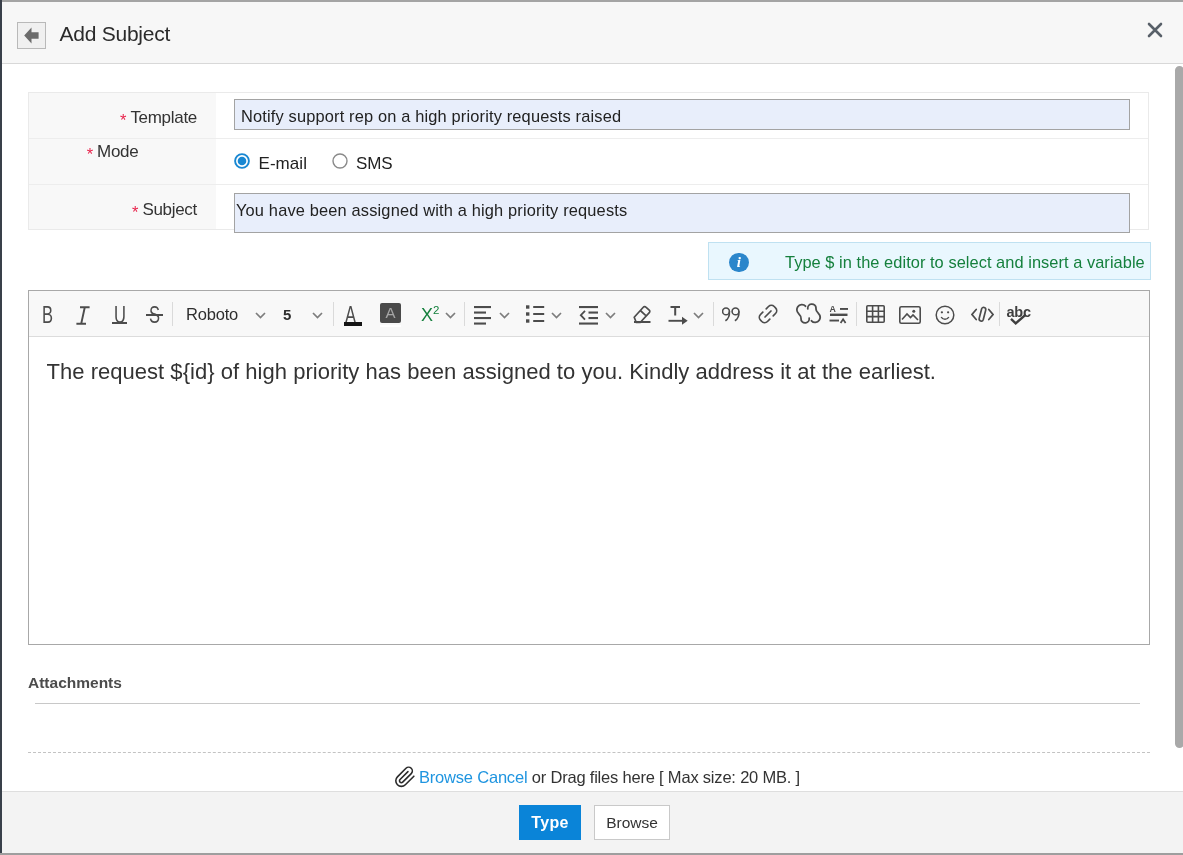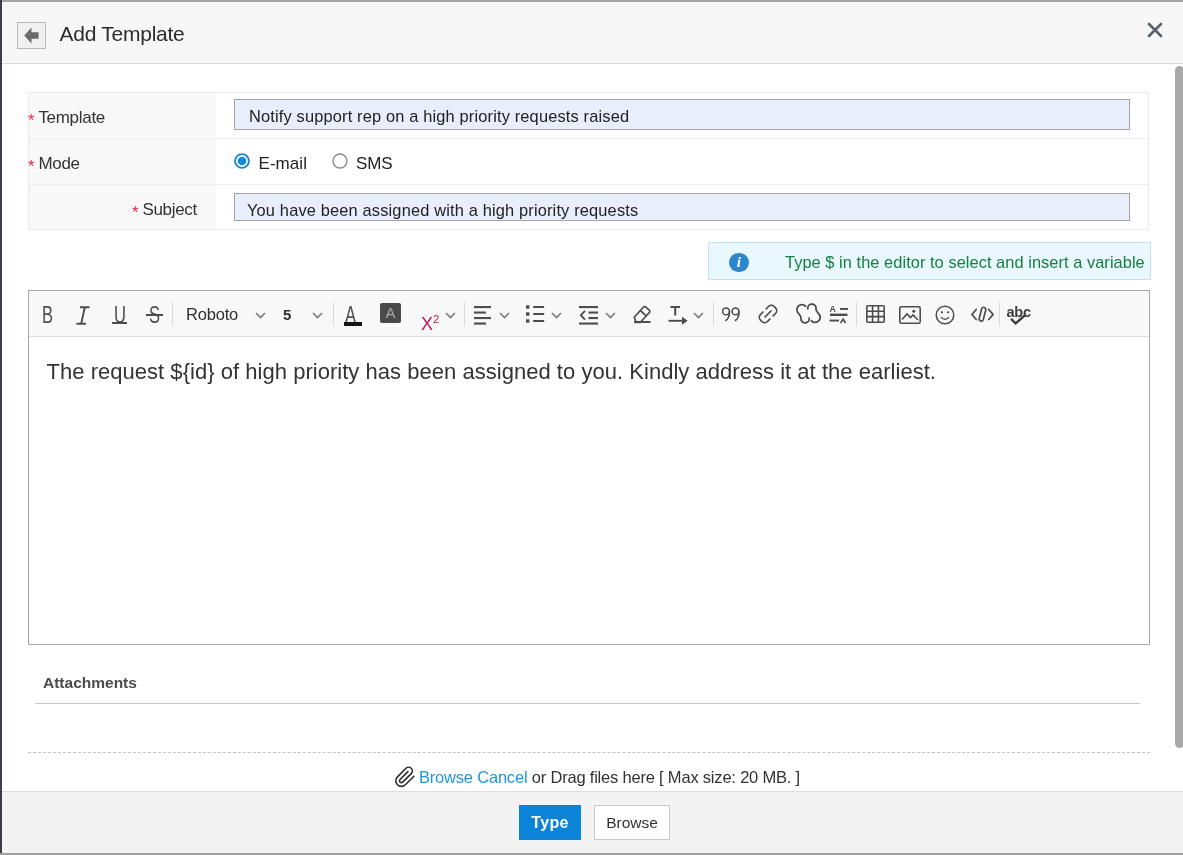--- a/index.html
+++ b/index.html
@@ -15,37 +15,37 @@
 </style>
 </head>
 <body>
 
 <div class="abs" style="left:0;top:0;width:1183px;height:64px;background:#f7f7f7;border-top:2px solid #a4a4a4;border-bottom:1px solid #d8d8d8"></div>
 <div class="abs" style="left:17px;top:22px;width:29px;height:27px;background:#f0f0f0;border:1px solid #b9b9b9">
 <svg width="27" height="25" viewBox="0 0 27 25" style="position:absolute;left:0;top:0">
       <path d="M6.2 12.5 L13.5 4.6 L13.5 9.3 L20.6 9.3 L20.6 15.7 L13.5 15.7 L13.5 20.4 Z" fill="#6b6b6b"></path>
     </svg>
 </div>
-<div class="abs" style="left:59.5px;top:22px;font-size:21px;letter-spacing:-0.25px;color:#2b2b2b">Add Template</div>
+<div class="abs" style="left:59.5px;top:22px;font-size:21px;letter-spacing:-0.25px;color:#2b2b2b">Add Subject</div>
 <svg class="abs" style="left:1147px;top:22px" width="16" height="16" viewBox="0 0 16 16">
     <path d="M2 2 L14 14 M14 2 L2 14" stroke="#586069" stroke-width="2.6" stroke-linecap="round"></path>
   </svg>
 
 <div class="abs" style="left:0;top:0;width:2px;height:855px;background:#39404a"></div>
 
 <div class="abs" style="left:28px;top:92px;width:1121px;height:138px;border:1px solid #eaeaea">
   <div class="abs" style="left:0;top:0;width:187px;height:136px;background:#f8f8f8"></div>
   <div class="abs" style="left:0;top:45px;width:1119px;height:1px;background:#ededed"></div>
   <div class="abs" style="left:0;top:91px;width:1119px;height:1px;background:#ededed"></div>
 </div>
-<div class="abs lbl" style="left:28px;top:108px;width:169px;text-align:left;font-size:17px;letter-spacing:-0.3px;color:#333"><span style="color:#e8254d;font-size:16.5px;line-height:10px;vertical-align:-2.5px">*&nbsp;</span>Template</div>
-<div class="abs lbl" style="left:28px;top:154px;width:169px;text-align:left;font-size:17px;letter-spacing:-0.3px;color:#333"><span style="color:#e8254d;font-size:16.5px;line-height:10px;vertical-align:-2.5px">*&nbsp;</span>Mode</div>
+<div class="abs lbl" style="left:28px;top:108px;width:169px;text-align:right;font-size:17px;letter-spacing:-0.3px;color:#333"><span style="color:#e8254d;font-size:16.5px;line-height:10px;vertical-align:-2.5px">*&nbsp;</span>Template</div>
+<div class="abs lbl" style="left:28px;top:142px;width:169px;text-align:center;font-size:17px;letter-spacing:-0.3px;color:#333"><span style="color:#e8254d;font-size:16.5px;line-height:10px;vertical-align:-2.5px">*&nbsp;</span>Mode</div>
 <div class="abs lbl" style="left:28px;top:200px;width:169px;text-align:right;font-size:17px;letter-spacing:-0.3px;color:#333"><span style="color:#e8254d;font-size:16.5px;line-height:10px;vertical-align:-2.5px">*&nbsp;</span>Subject</div>
-<div class="abs" style="left:234px;top:99px;width:896px;height:31px;background:#e8eefb;border:1px solid #a3a3a3;font-size:16.4px;letter-spacing:0.16px;color:#222;line-height:32px;padding-left:14px;white-space:nowrap">Notify support rep on a high priority requests raised</div>
-<div class="abs" style="left:234px;top:193px;width:896px;height:28px;background:#e8eefb;border:1px solid #a3a3a3;font-size:16.4px;letter-spacing:0.16px;color:#222;line-height:32px;padding-left:12px;white-space:nowrap">You have been assigned with a high priority requests</div>
+<div class="abs" style="left:234px;top:99px;width:896px;height:31px;background:#e8eefb;border:1px solid #a3a3a3;font-size:16.4px;letter-spacing:0.16px;color:#222;line-height:32px;padding-left:6px;white-space:nowrap">Notify support rep on a high priority requests raised</div>
+<div class="abs" style="left:234px;top:193px;width:896px;height:40px;background:#e8eefb;border:1px solid #a3a3a3;font-size:16.4px;letter-spacing:0.16px;color:#222;line-height:32px;padding-left:1px;white-space:nowrap">You have been assigned with a high priority requests</div>
 
 <svg class="abs" style="left:234px;top:152.5px" width="16" height="16" viewBox="0 0 16 16">
     <circle cx="8" cy="8" r="6.9" fill="#fff" stroke="#1887d2" stroke-width="1.9"></circle>
     <circle cx="8" cy="8" r="4.3" fill="#1887d2"></circle>
   </svg>
 <div class="abs" style="left:258.5px;top:153.5px;font-size:17px;letter-spacing:0.05px;color:#222">E-mail</div>
 <svg class="abs" style="left:331.5px;top:152.5px" width="16" height="16" viewBox="0 0 16 16">
     <circle cx="8" cy="8" r="7" fill="#fff" stroke="#8a8a8a" stroke-width="1.4"></circle>
   </svg>
 <div class="abs" style="left:356px;top:153.5px;font-size:17px;letter-spacing:-0.1px;color:#222">SMS</div>
@@ -73,21 +73,21 @@
     </svg>
 <span class="ti" style="left:255px;top:16px;font-size:15px;font-weight:700;color:#2e2e2e">5</span>
 <svg class="chev" style="left:284px">
       <path d="M1 1 L5.5 5.5 L10 1"></path>
     </svg>
 <div class="sep" style="left:305px"></div>
 <span class="tl" style="left:317px">A</span>
 <div class="ti" style="left:316px;top:31.5px;width:18px;height:4px;background:#141414"></div>
 <div class="ti" style="left:352px;top:13px;width:21px;height:20px;background:#4a4a4a;border-radius:2px;text-align:center"><span style="font-size:15px;color:rgba(255,255,255,0.5);line-height:20px">A</span></div>
 <div class="ti" style="left:352px;top:34.5px;width:21px;height:2.5px;background:#fff"></div>
-<span class="ti" style="left:393px;top:23px;font-size:18px;color:#be185d">X<span style="font-size:11.5px;vertical-align:7px">2</span></span>
+<span class="ti" style="left:393px;top:14px;font-size:18px;color:#15803d">X<span style="font-size:11.5px;vertical-align:7px">2</span></span>
 <svg class="chev" style="left:417px">
       <path d="M1 1 L5.5 5.5 L10 1"></path>
     </svg>
 <div class="sep" style="left:436px"></div>
 <svg class="ti" style="left:446px;top:15.8px" width="19" height="19" viewBox="0 0 19 19">
       <g fill="#4c4c4c">
         <rect x="0" y="0" width="17" height="2.1"></rect>
         <rect x="0" y="5.5" width="12" height="2.1"></rect>
         <rect x="0" y="11" width="17" height="2.1"></rect>
         <rect x="0" y="16.5" width="12" height="2.1"></rect>
@@ -193,21 +193,21 @@
       </g>
     </svg>
 <div class="sep" style="left:971px"></div>
 <span class="ti" style="left:978.5px;top:14px;font-size:14.5px;font-weight:700;color:#3f3f3f;letter-spacing:-0.2px">abc</span>
 <svg class="ti" style="left:982px;top:24px" width="17" height="11" viewBox="0 0 17 11">
       <path d="M1 4.8 L5.7 9.3 L15.5 0.8" stroke="#3f3f3f" stroke-width="2.4" fill="none"></path>
     </svg>
 </div>
 <div class="abs" style="left:46.5px;top:358.5px;font-size:22px;letter-spacing:0.03px;color:#333">The request ${id} of high priority has been assigned to you. Kindly address it at the earliest.</div>
 
-<div class="abs" style="left:43px;top:674px;font-size:15.5px;font-weight:700;color:#4c4c4c">Attachments</div>
+<div class="abs" style="left:28px;top:674px;font-size:15.5px;font-weight:700;color:#4c4c4c">Attachments</div>
 <div class="abs" style="left:35px;top:703px;width:1105px;height:1px;background:#c8c8c8"></div>
 <div class="abs" style="left:28px;top:752px;width:1122px;height:0;border-top:1.5px dashed #c3c3c3"></div>
 
 <svg class="abs" style="left:393px;top:764.5px" width="24" height="24" viewBox="0 0 24 24">
     <path d="M21.44 11.05 l-9.19 9.19 a6 6 0 0 1 -8.49 -8.49 l9.19 -9.19 a4 4 0 0 1 5.66 5.66 l-9.2 9.19 a2 2 0 0 1 -2.83 -2.83 l8.49 -8.48" stroke="#2a2a2a" stroke-width="1.7" fill="none" stroke-linecap="round" transform="scale(0.93) translate(1,1)"></path>
   </svg>
 <div class="abs" style="left:419px;top:767.5px;font-size:16.5px;letter-spacing:-0.2px;white-space:nowrap"><span style="color:#1f95e0">Browse Cancel</span><span style="color:#333"> or Drag files here [ Max size: 20 MB. ]</span></div>
 
 <div class="abs" style="left:2px;top:791px;width:1181px;height:64px;background:#f3f3f3;border-top:1px solid #dedede"></div>
 <div class="abs" style="left:519px;top:805px;width:62px;height:35px;background:#0a84d8;color:#fff;font-size:16px;letter-spacing:0.3px;font-weight:700;text-align:center;line-height:35px">Type</div>

